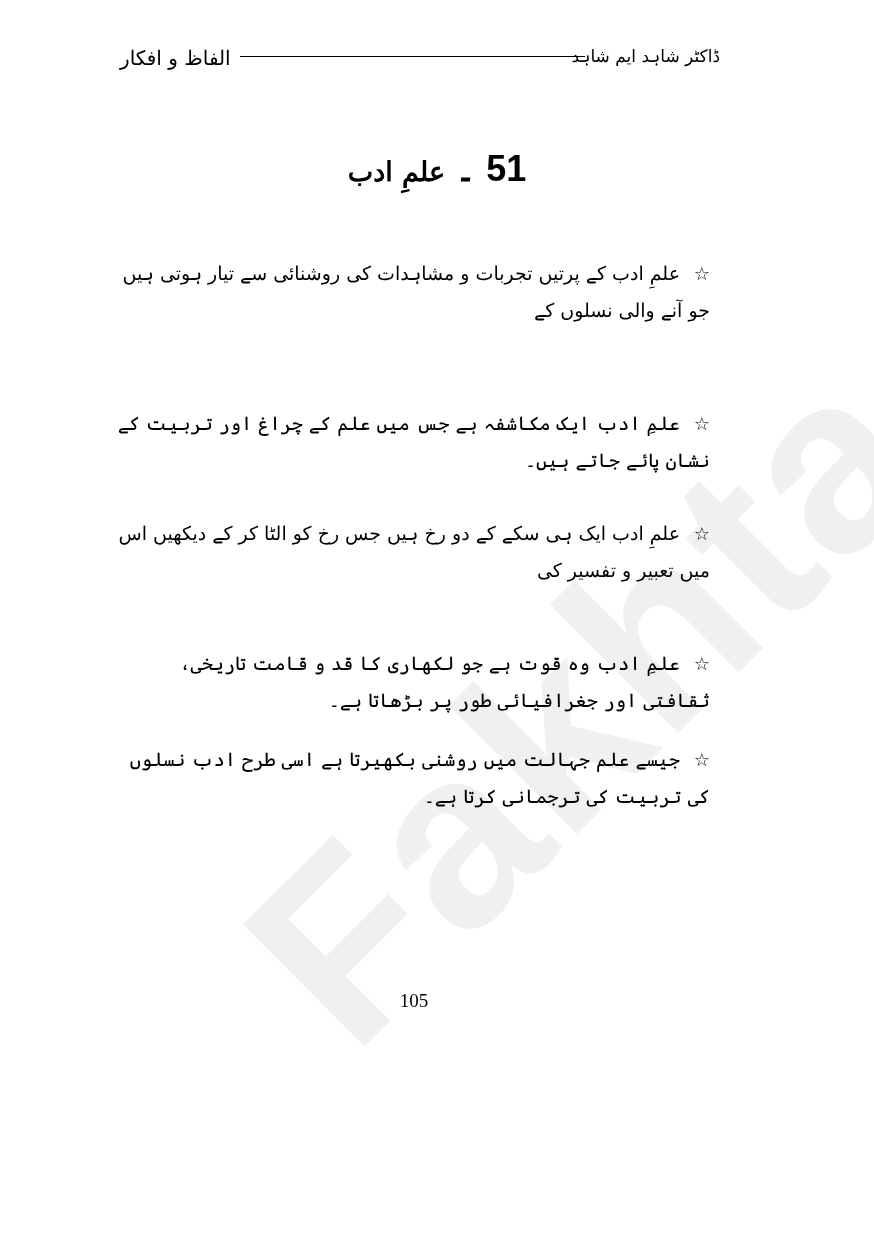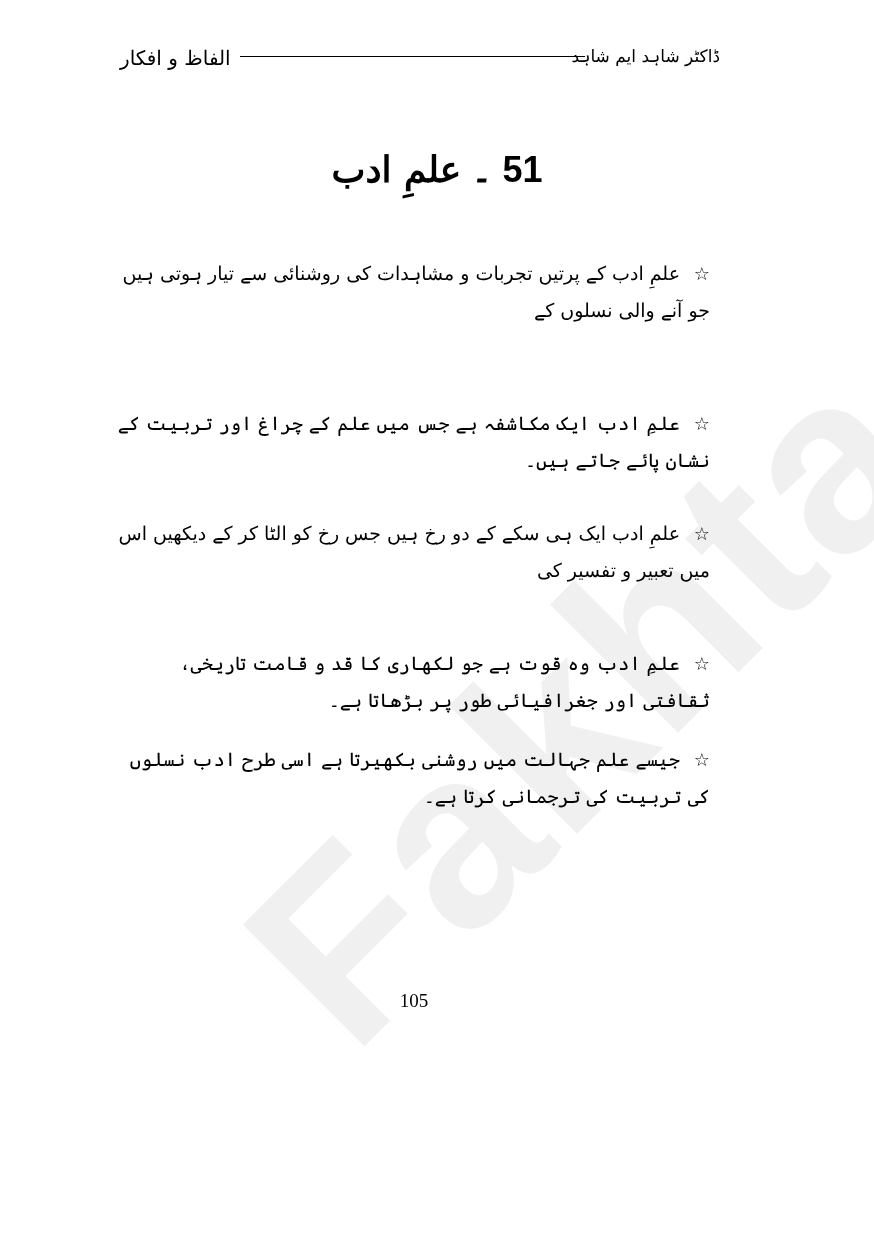--- a/index.html
+++ b/index.html
@@ -12,21 +12,21 @@
   .header { position: absolute; top: 40px; left: 110px; width: 610px; height: 40px; z-index: 1; }
   .header-right { position: absolute; right: 0; top: 6px; font-size: 17px; direction: rtl;
                   font-family: "DejaVu Serif", serif; text-align: center; }
   .header-left { position: absolute; left: 10px; top: 6px; font-size: 20px; direction: rtl;
                  font-family: "DejaVu Serif", serif; }
   .header-rule { position: absolute; left: 130px; top: 16px; width: 345px; height: 0;
                  border-top: 1.5px solid #000; }
   .title { position: absolute; top: 148px; left: 0; width: 874px; text-align: center; z-index: 1; }
   .title-inner { display: inline-flex; flex-direction: row-reverse; align-items: baseline; gap: 10px; }
   .title-num { font-family: "Liberation Sans", sans-serif; font-weight: bold; font-size: 36px; }
-  .title-text { font-family: "DejaVu Serif", serif; font-size: 36px; direction: rtl; font-weight: bold; }
+  .title-text { font-family: "DejaVu Serif", serif; font-size: 27px; direction: rtl; font-weight: bold; }
   .items { position: absolute; top: 255px; left: 110px; width: 600px; z-index: 1; }
   .item { position: absolute; right: 0; width: 600px; direction: rtl; text-align: right;
           font-family: "DejaVu Serif", serif; font-size: 19px; line-height: 37px; }
   .item .star { display: inline-block; width: 26px; font-size: 18px; font-family: "DejaVu Sans", sans-serif;
                 text-align: right; margin-left: 4px; }
   .item .txt { display: inline; }
   .item .cont { display: block; padding-right: 30px; }
   .page-num { position: absolute; top: 990px; left: 0; width: 828px; text-align: center;
               font-family: Liberation Serif, serif; font-size: 19px; z-index: 1; }
 </style>

